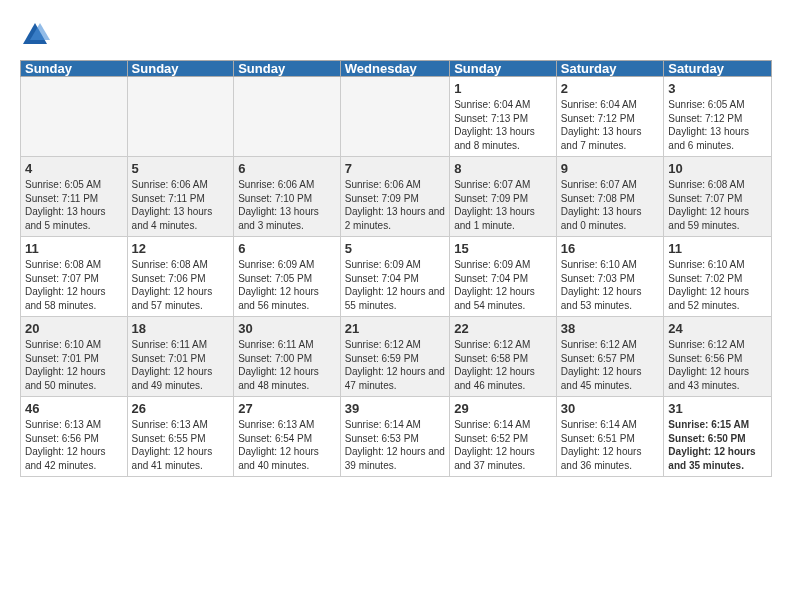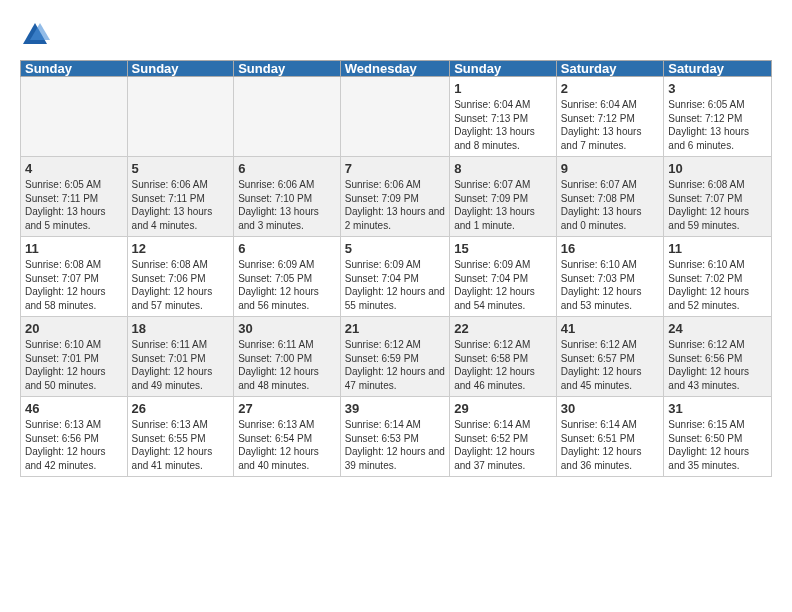--- a/index.html
+++ b/index.html
@@ -262,21 +262,21 @@
 Sunset: 6:59 PM
 Daylight: 12 hours and 47 minutes.</div>
         </td>
         <td>
           <div class="day-number">22</div>
           <div class="day-info" style="white-space: pre-line;">Sunrise: 6:12 AM
 Sunset: 6:58 PM
 Daylight: 12 hours and 46 minutes.</div>
         </td>
         <td>
-          <div class="day-number">41</div>
+          <div class="day-number">38</div>
           <div class="day-info" style="white-space: pre-line;">Sunrise: 6:12 AM
 Sunset: 6:57 PM
 Daylight: 12 hours and 45 minutes.</div>
         </td>
         <td>
           <div class="day-number">24</div>
           <div class="day-info" style="white-space: pre-line;">Sunrise: 6:12 AM
 Sunset: 6:56 PM
 Daylight: 12 hours and 43 minutes.</div>
         </td>
@@ -313,19 +313,19 @@
 Daylight: 12 hours and 37 minutes.</div>
         </td>
         <td>
           <div class="day-number">30</div>
           <div class="day-info" style="white-space: pre-line;">Sunrise: 6:14 AM
 Sunset: 6:51 PM
 Daylight: 12 hours and 36 minutes.</div>
         </td>
         <td>
           <div class="day-number">31</div>
-          <div class="day-info" style="white-space: pre-line;">Sunrise: 6:15 AM
+          <div class="day-info" style="white-space: pre-line; font-weight: bold;">Sunrise: 6:15 AM
 Sunset: 6:50 PM
 Daylight: 12 hours and 35 minutes.</div>
         </td>
       </tr>
     </tbody>
 </table>
 
 </body></html>

